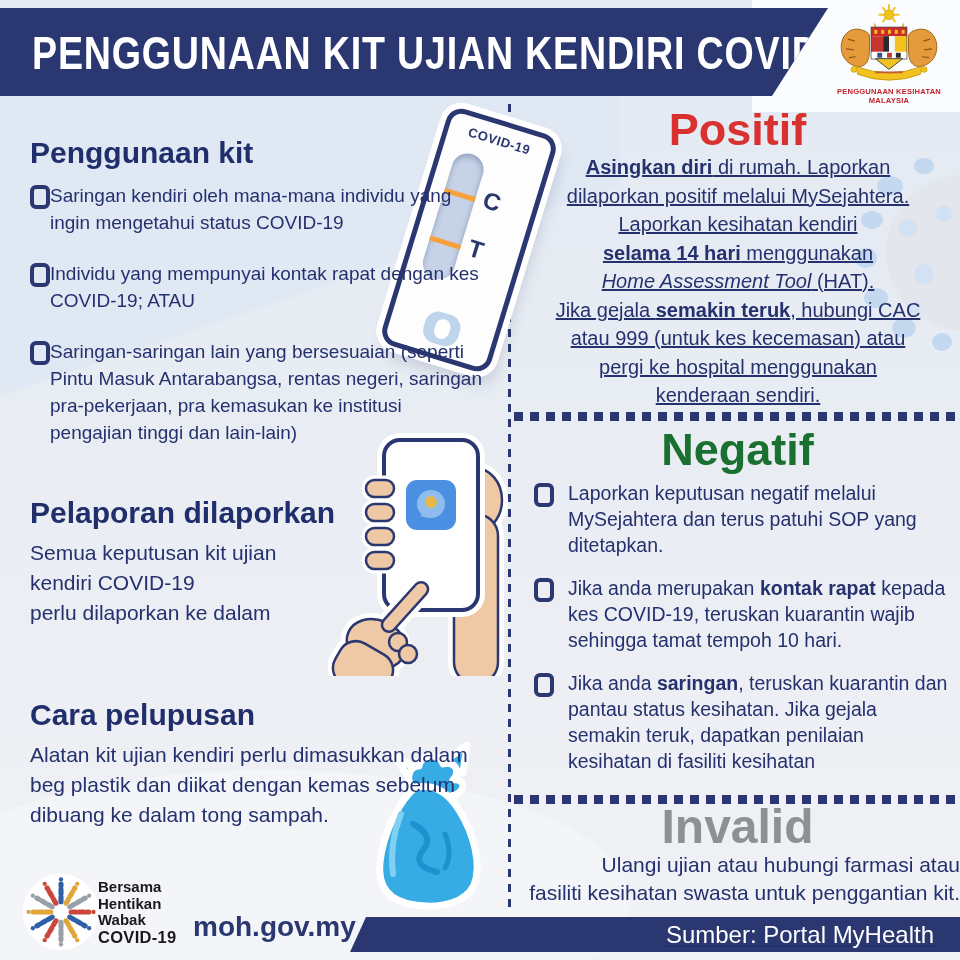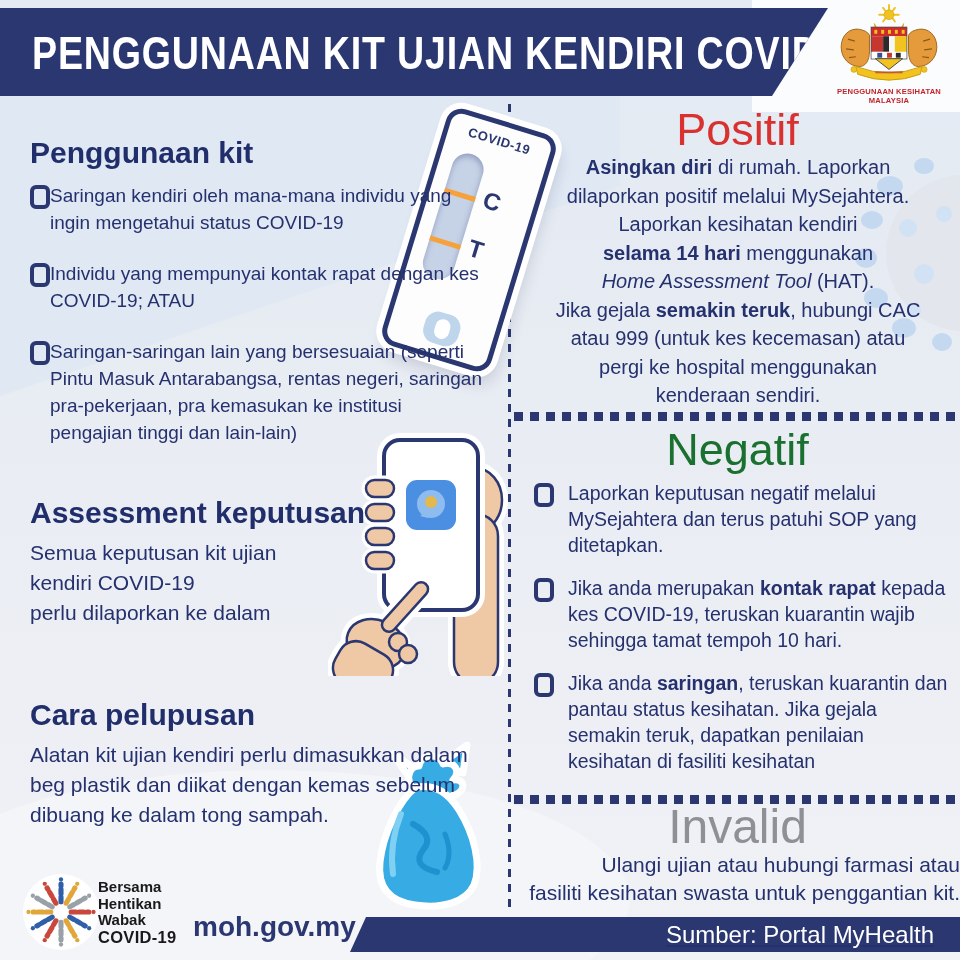--- a/index.html
+++ b/index.html
@@ -24,23 +24,23 @@
     background:repeating-linear-gradient(180deg,#2B3770 0 8px,transparent 8px 15px);}
   .hdash{height:9px;width:446px;left:514px;z-index:2;
     background:repeating-linear-gradient(90deg,#2B3770 0 9px,transparent 9px 16px);}
   
   .h-left{font-size:30px;font-weight:bold;color:#202E6B;z-index:4;}
   .body-left{font-size:21px;line-height:30px;color:#25316E;z-index:4;}
   .bullets{left:30px;width:452px;z-index:4;}
   .bullet{display:flex;margin-bottom:24px;font-size:19px;line-height:27px;}
   .cb{flex:none;width:12px;height:16px;border:4px solid #2B3770;border-radius:6px;margin-top:3px;}
   
-  .rcol-title{left:515px;width:445px;text-align:center;font-weight:normal;font-size:45px;z-index:4;}
+  .rcol-title{left:515px;width:445px;text-align:center;font-weight:bold;font-size:45px;z-index:4;}
   .t-pos{color:#D8312F;} .t-neg{color:#1A702F;} .t-inv{color:#8E9094;}
-  .pos-body{left:520px;top:153px;width:436px;text-align:center;font-size:20px;line-height:28.5px;z-index:4;}
+  .pos-body{left:520px;top:153px;width:436px;text-align:center;font-size:20px;line-height:28.5px;z-index:4;text-decoration:underline;}
   .neg-bullets{left:534px;top:480px;width:416px;z-index:4;}
   .neg-bullets .bullet{font-size:19.5px;line-height:26px;margin-bottom:17px;gap:14px;}
   .inv-body{left:510px;top:851px;width:450px;text-align:right;font-size:21px;line-height:28px;z-index:4;}
   .b{font-weight:bold;} .i{font-style:italic;}
   
   .kit{left:412px;top:116px;width:104px;height:238px;transform:rotate(17deg);z-index:3;
     background:#FDFDFE;border:5px solid #2B3770;border-radius:16px;
     box-shadow:0 0 0 6px #fff,6px 10px 16px rgba(30,40,80,.18);}
   .kit-label{position:absolute;top:8px;width:100%;text-align:center;font-size:13px;font-weight:bold;color:#2B3770;letter-spacing:.5px;}
   .kit-window{position:absolute;left:14px;top:36px;width:32px;height:130px;background:#C6D3E7;border-radius:16px;
@@ -170,21 +170,21 @@
       <div class="kit-line" style="top:40px;"></div>
       <div class="kit-line" style="top:90px;"></div>
     </div>
     <div class="kit-letter" style="top:62px;">C</div>
     <div class="kit-letter" style="top:112px;">T</div>
     <div class="kit-well">
         <div class="kit-well-in"></div>
       </div>
   </div>
 
-  <div class="abs h-left" style="left:30px;top:496px;">Assessment keputusan</div>
+  <div class="abs h-left" style="left:30px;top:496px;">Pelaporan dilaporkan</div>
   <div class="abs body-left" style="left:30px;top:538px;width:320px;">
     <div>Semua keputusan kit ujian</div>
     <div>kendiri COVID-19</div>
     <div>perlu dilaporkan ke dalam</div>
   </div>
 
   <svg class="abs" style="left:328px;top:424px;z-index:3;" width="186" height="252" viewBox="0 0 186 252">
     <g stroke="#fff" stroke-width="12" fill="#EFC9A6" stroke-linejoin="round">
       <ellipse cx="147" cy="76" rx="27" ry="32"></ellipse>
       <rect x="126" y="90" width="44" height="170" rx="22"></rect>

